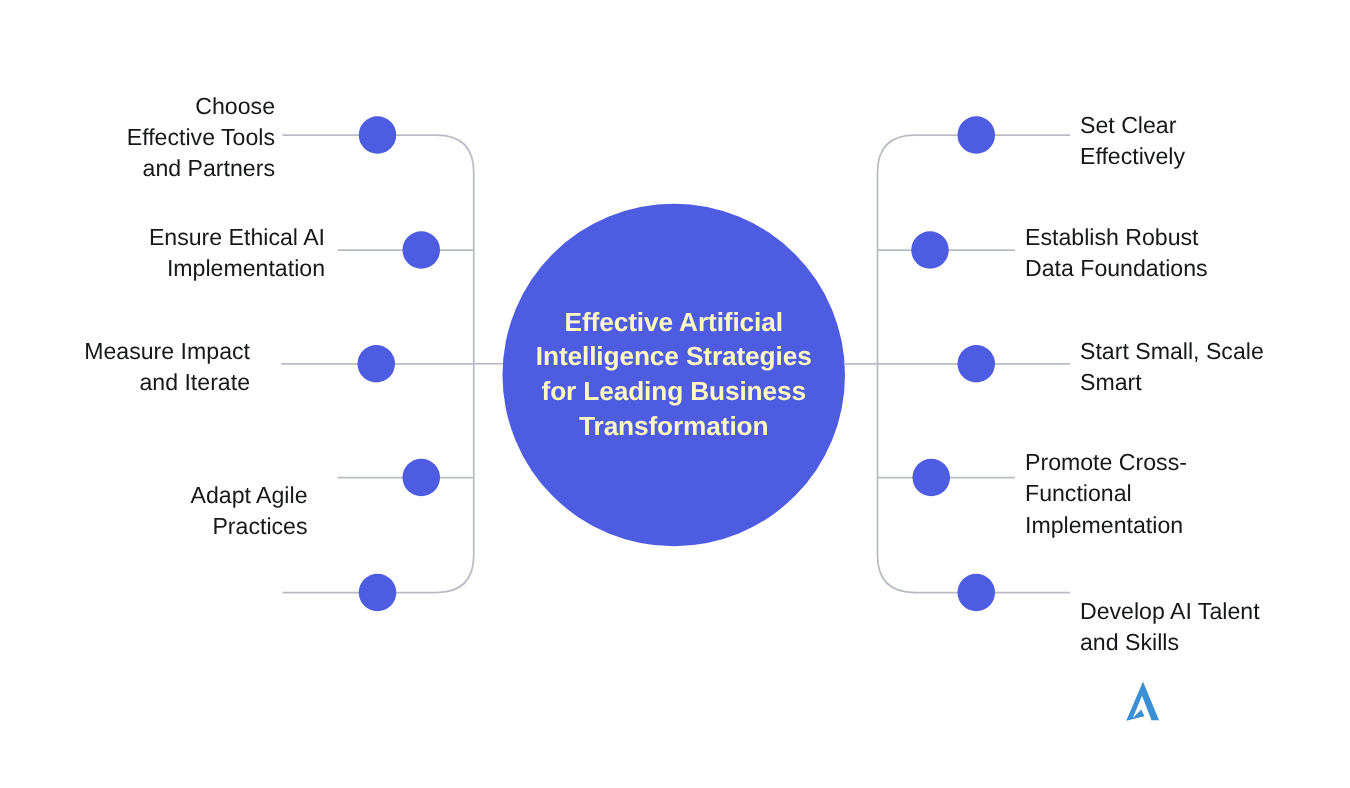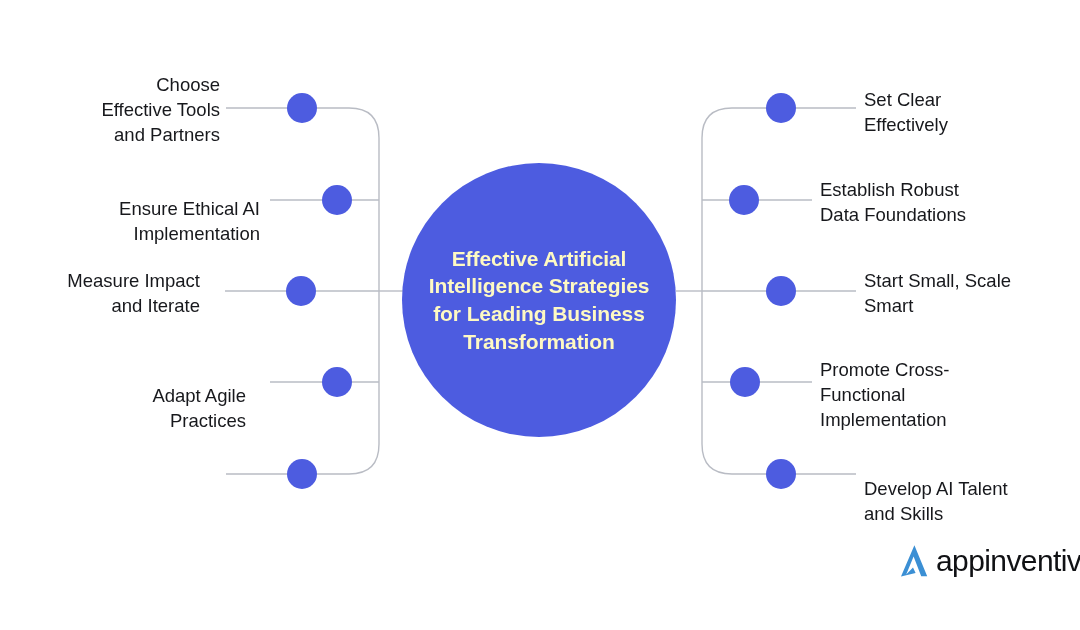--- a/index.html
+++ b/index.html
@@ -115,21 +115,21 @@
   <div class="hub">
     <div class="hub-text">Effective Artificial Intelligence Strategies for Leading Business Transformation</div>
   </div>
 
   <div class="node-dot" style="left:287px; top:93px;"></div>
   <div class="node-label left" style="left:20px; top:72px; width:200px;">Choose
 Effective Tools
 and Partners</div>
 
   <div class="node-dot" style="left:322px; top:185px;"></div>
-  <div class="node-label left" style="left:20px; top:177px; width:240px;margin-top:19px;">Ensure Ethical AI
+  <div class="node-label left" style="left:20px; top:177px; width:240px;">Ensure Ethical AI
 Implementation</div>
 
   <div class="node-dot" style="left:286px; top:276px;"></div>
   <div class="node-label left" style="left:20px; top:268px; width:180px;">Measure Impact
 and Iterate</div>
 
   <div class="node-dot" style="left:322px; top:367px;"></div>
   <div class="node-label left" style="left:49px; top:359px; width:197px;margin-top:24px;">Adapt Agile
 Practices</div>
 
@@ -153,16 +153,15 @@
 Implementation</div>
 
   <div class="node-dot" style="left:766px; top:459px;"></div>
   <div class="node-label right" style="left:864px; top:476px; width:210px;">Develop AI Talent
 and Skills</div>
 
   <div class="brand">
     <svg class="brand-mark" viewBox="0 0 40 40" xmlns="http://www.w3.org/2000/svg">
       <path d="M20.4 4.2 L33.2 35.2 L27.2 35.2 L19.6 15.6 L12.2 33.4 L19.0 26.6 L21.6 32.0 L7.0 35.6 Z" fill="#3b8fd4"></path>
     </svg>
-    <span class="brand-word">appinventiv</span>
   </div>
 
 </div>
 
 </body></html>

